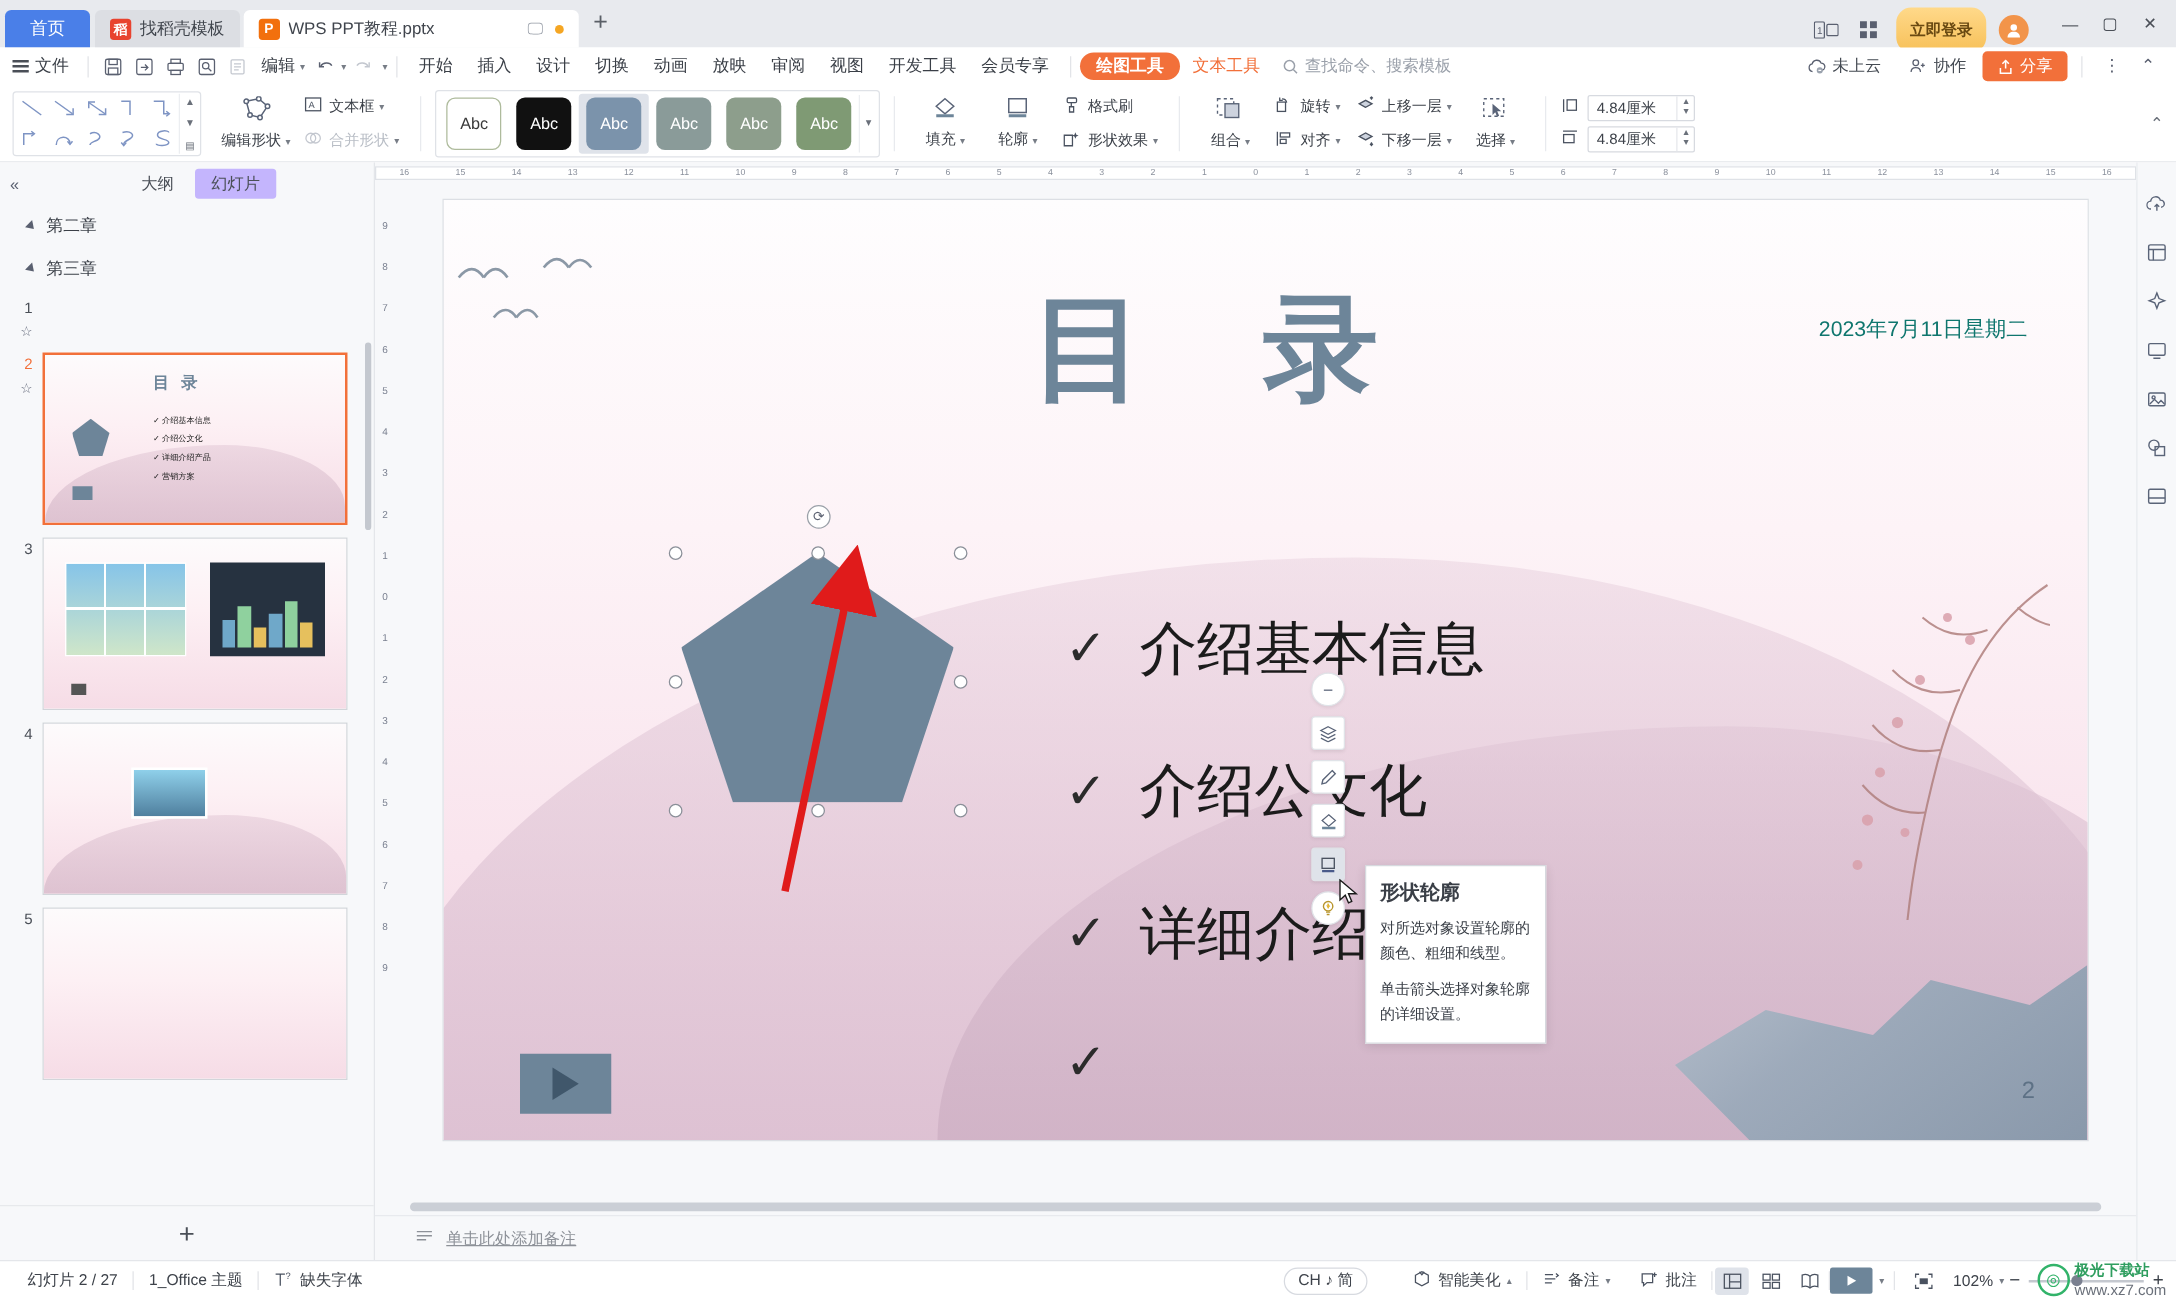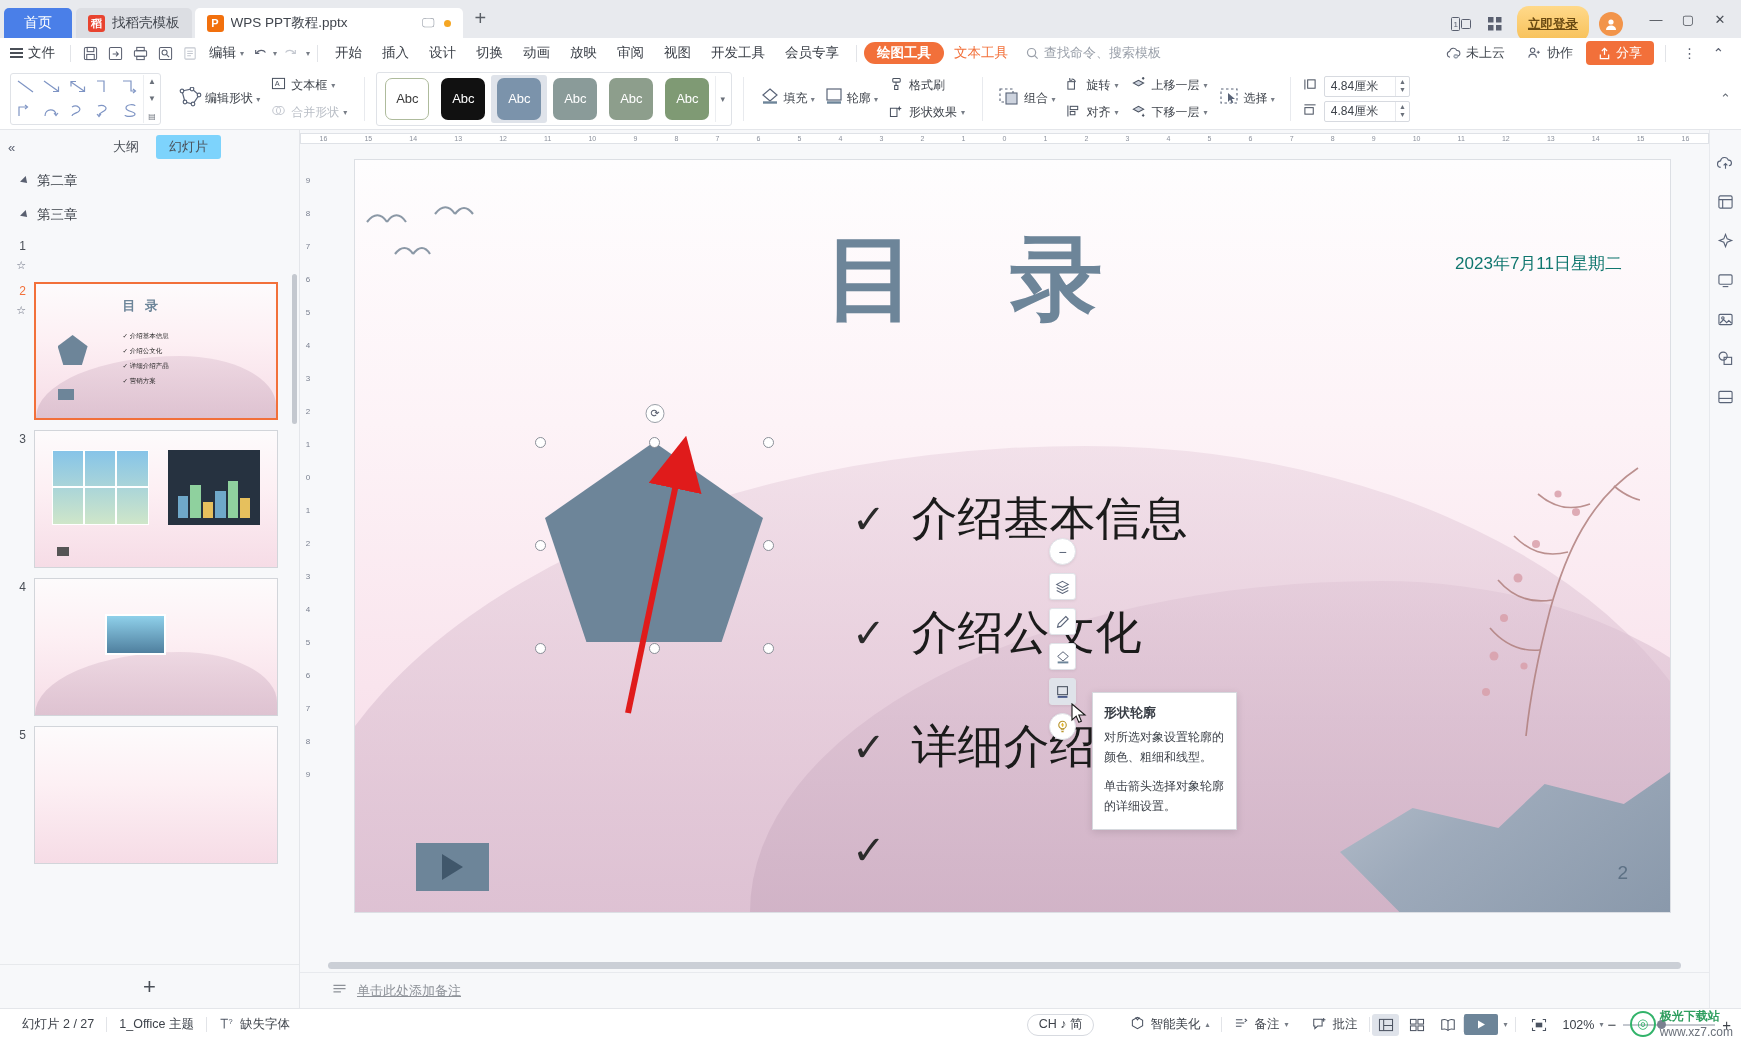--- a/index.html
+++ b/index.html
@@ -31,21 +31,21 @@
   .ic.orange { background:#f2700d; }
   .tab .lbl { white-space:nowrap; overflow:hidden; text-overflow:ellipsis; }
   .tab .mini { margin-left:auto; display:flex; align-items:center; gap:9px; padding-left:14px;}
   .dot-orange { width:7px; height:7px; border-radius:50%; background:#f5a623; display:block;}
   .plus-tab { font-size:20px; color:#5a5f66; padding:0 12px 2px 12px; align-self:center;}
   .winctl { position:absolute; right:0; top:0; height:38px; display:flex; align-items:center; gap:2px; padding-right:6px;}
   .winctl .wb { width:30px; height:28px; display:flex; align-items:center; justify-content:center; color:#4a4f57; font-size:13px;}
   .tb-right { position:absolute; right:118px; top:6px; display:flex; align-items:center; gap:10px; }
   .tb-right .sq { width:24px; height:20px; display:flex; align-items:center; justify-content:center; color:#5a6070;}
   .vip-btn { height:36px; background:linear-gradient(180deg,#ffd98a,#f7c058); color:#6a4a12; font-size:12.5px;
-             border-radius:12px; padding:15px 11px; display:flex; align-items:center; font-weight:bold;text-decoration:underline;}
+             border-radius:12px; padding:15px 11px; display:flex; align-items:center; font-weight:bold;}
   .avatar-c { width:24px; height:24px; border-radius:50%; background:#f2944a; display:flex; align-items:center; justify-content:center; color:#fff; font-size:12px;}
 
   
   .menubar { height:30px; background:#fff; display:flex; align-items:center; padding:0 6px; flex:0 0 30px; font-size:13.5px; position:relative;}
   .mi { padding:0 10px; height:24px; display:flex; align-items:center; color:#3a3f47; white-space:nowrap;}
   .mfile { display:flex; align-items:center; gap:5px; padding:0 8px 0 4px; }
   .hamb { display:inline-flex; flex-direction:column; gap:2.5px; }
   .hamb i { display:block; width:13px; height:1.6px; background:#4a4f57; }
   .qicon { width:25px; height:24px; display:flex; align-items:center; justify-content:center; color:#5a6070;}
   .qicon.dim { color:#c3c7cf; }
@@ -59,21 +59,21 @@
 
   
   .ribbon { height:62px; background:#fff; border-bottom:1px solid #e4e6ea; display:flex; align-items:center; padding:0 4px; gap:0; flex:0 0 62px;}
   .rgroup { display:flex; align-items:center; height:58px; padding:0 6px; }
   .rsep { width:1px; height:44px; background:#e8eaee; margin:0 5px; }
   .shapes-gal { display:flex; align-items:center; border:1px solid #dfe2e7; border-radius:3px; height:52px; padding:2px; }
   .shapes-grid { display:grid; grid-template-columns:repeat(5,26px); grid-template-rows:24px 24px; }
   .shp { display:flex; align-items:center; justify-content:center; color:#7e94c4; font-size:15px; }
   .gal-spin { display:flex; flex-direction:column; justify-content:space-between; height:48px; width:15px; border-left:1px solid #eceef1; padding-left:2px;}
   .gal-spin span { font-size:8px; color:#6a707a; text-align:center; line-height:13px;}
-  .bigbtn { display:flex; align-items:center; justify-content:center; min-width:58px; height:54px; gap:2px; padding:0 4px;}
+  .bigbtn { display:flex; flex-direction:column; align-items:center; justify-content:center; min-width:58px; height:54px; gap:2px; padding:0 4px;}
   .bigbtn .gl { font-size:19px; color:#5a6478; line-height:20px;}
   .bigbtn .tx { font-size:12px; color:#3d424a; white-space:nowrap;}
   .col2 { display:flex; flex-direction:column; justify-content:center; height:56px; gap:2px;}
   .smbtn { display:flex; align-items:center; gap:4px; height:25px; padding:0 6px; font-size:12px; color:#3d424a; white-space:nowrap;}
   .smbtn .gl { font-size:14px; color:#5a6478; width:17px; text-align:center;}
   .smbtn.dim { color:#b9bec6; }
   .smbtn.dim .gl { color:#c3c7cf; }
   .caret { font-size:8px; color:#777d86; }
 
   .style-gal { display:flex; align-items:center; height:54px; border:1px solid #dfe2e7; border-radius:3px; padding:0 2px; }
@@ -95,21 +95,21 @@
 
   
   .main { flex:1; display:flex; min-height:0; background:#f7f8fa; }
 
   
   .leftpanel { width:300px; background:#f7f8fa; border-right:1px solid #e4e6ea; display:flex; flex-direction:column; position:relative;}
   .lp-head { height:34px; display:flex; align-items:center; gap:0; padding:0 8px; }
   .collapse { width:22px; color:#5a6070; font-size:13px; }
   .lp-tabs { display:flex; gap:4px; margin-left:auto; margin-right:auto; }
   .lp-tab { padding:3px 13px; font-size:13px; color:#4a4f57; border-radius:3px;}
-  .lp-tab.active { background:#7dd3fc; }
+  .lp-tab.active { background:#c4b5fd; }
   .lp-scroll { flex:1; overflow:hidden; position:relative;}
   .chapter { display:flex; align-items:center; gap:9px; padding:8px 0 8px 22px; font-size:13.5px; color:#3a3f47;}
   .tri { width:0;height:0;border-left:6px solid #5a6070;border-top:4px solid transparent;border-bottom:4px solid transparent; transform:rotate(45deg);}
   .thumbrow { display:flex; align-items:flex-start; padding:5px 10px 5px 0; }
   .tnum { width:34px; text-align:right; padding-right:8px; font-size:12px; color:#4a4f57; padding-top:2px; display:flex; flex-direction:column; align-items:flex-end; gap:6px;}
   .tnum .star { font-size:11px; color:#6a7080;}
   .thumb { width:244px; height:138px; border:1px solid #d2d5da; background:#fff; position:relative; overflow:hidden;}
   .thumb.sel { border:2px solid #f2703a; }
   .thumbrow.sel .tnum { color:#f2703a; }
 
@@ -161,21 +161,21 @@
   .arrow-red { position:absolute; left:215px; top:255px; }
 
   
   .minitb { position:absolute; left:694px; top:378px; display:flex; flex-direction:column; gap:8px; }
   .mtb { width:27px; height:27px; background:#fff; border:1px solid #e0e3e8; border-radius:3px; display:flex; align-items:center; justify-content:center; color:#5a6478; font-size:14px; box-shadow:0 1px 3px rgba(0,0,0,.08);}
   .mtb.hov { background:#dfe3ea; }
   .mtb.round { border-radius:50%; }
 
   
   .tooltip { position:absolute; left:737px; top:532px; width:145px; background:#fff; border:1px solid #d6d9de; box-shadow:0 2px 8px rgba(0,0,0,.12); padding:9px 11px 12px 11px; font-size:12px; color:#3a3f47; line-height:1.65;}
-  .tooltip .tt-title { font-weight:bold; margin-bottom:5px; font-size:13px;}
+  .tooltip .tt-title { font-weight:bold; margin-bottom:5px; font-size:16px;}
   .tooltip .tt-p { margin-bottom:9px; }
   .cursor-arrow { position:absolute; left:716px; top:543px; width:16px; height:21px; z-index:5;}
 
   .playbox { position:absolute; left:61px; top:683px; width:73px; height:48px; background:#6d8599; display:flex; align-items:center; justify-content:center;}
   .playtri { width:0;height:0;border-left:21px solid #40576b; border-top:13px solid transparent; border-bottom:13px solid transparent;}
 
   
   .rightrail { width:32px; background:#f7f8fa; border-left:1px solid #e8eaee; display:flex; flex-direction:column; align-items:center; padding-top:22px; gap:17px; }
   .rr { width:22px; height:22px; display:flex; align-items:center; justify-content:center; color:#5a6478; font-size:14px;}
   .hscroll-wrap { height:14px; display:flex; align-items:center; padding:0 28px 0 28px;}

